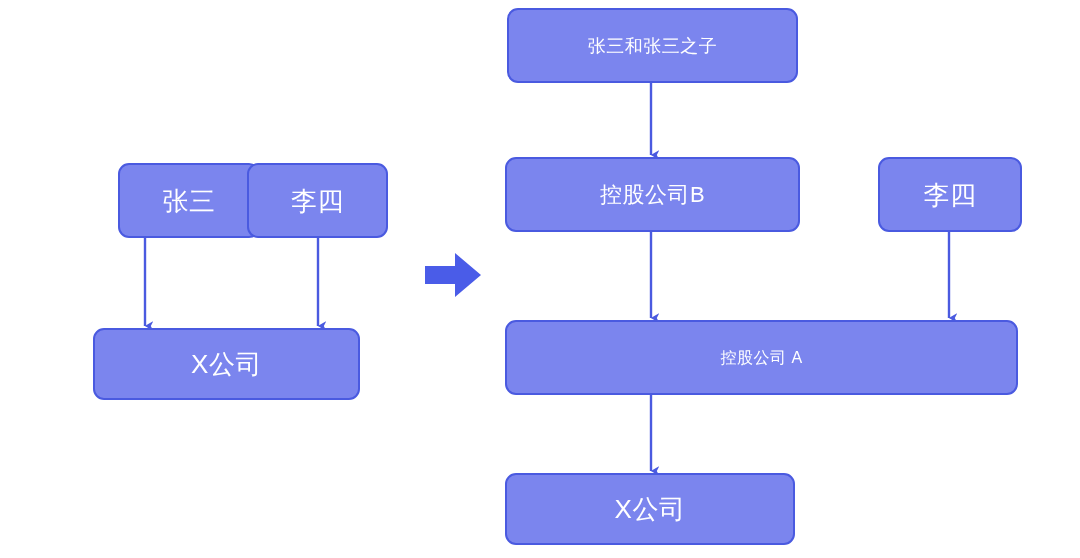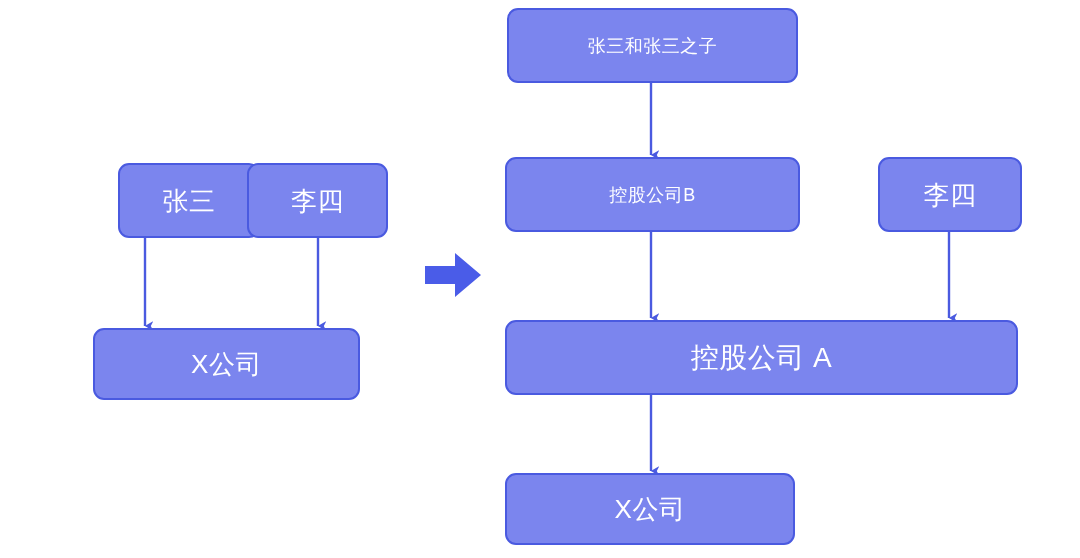--- a/index.html
+++ b/index.html
@@ -66,23 +66,23 @@
         <line x1="949" y1="232" x2="949" y2="318" stroke="#4a5ae0" stroke-width="2.4" marker-end="url(#arrowhead)"></line>
         <line x1="651" y1="395" x2="651" y2="471" stroke="#4a5ae0" stroke-width="2.4" marker-end="url(#arrowhead)"></line>
       </g>
   </svg>
 
   <div id="nodes-layer">
       <div class="node" style="left: 74px; top: 163px; width: 142px; height: 75px; background: rgb(123, 133, 238); border-color: rgb(74, 90, 224); color: rgb(255, 255, 255); border-radius: 11px; font-size: 26px; margin-left: 44px;">张三</div>
       <div class="node" style="left: 247px; top: 163px; width: 141px; height: 75px; background: rgb(123, 133, 238); border-color: rgb(74, 90, 224); color: rgb(255, 255, 255); border-radius: 11px; font-size: 26px;">李四</div>
       <div class="node" style="left: 93px; top: 328px; width: 267px; height: 72px; background: rgb(123, 133, 238); border-color: rgb(74, 90, 224); color: rgb(255, 255, 255); border-radius: 11px; font-size: 26px;">X公司</div>
       <div class="node" style="left: 507px; top: 8px; width: 291px; height: 75px; background: rgb(123, 133, 238); border-color: rgb(74, 90, 224); color: rgb(255, 255, 255); border-radius: 11px; font-size: 18px;">张三和张三之子</div>
-      <div class="node" style="left: 505px; top: 157px; width: 295px; height: 75px; background: rgb(123, 133, 238); border-color: rgb(74, 90, 224); color: rgb(255, 255, 255); border-radius: 11px; font-size: 18px;">控股公司B</div>
+      <div class="node" style="left: 505px; top: 157px; width: 295px; height: 75px; background: rgb(123, 133, 238); border-color: rgb(74, 90, 224); color: rgb(255, 255, 255); border-radius: 11px; font-size: 22px;">控股公司B</div>
       <div class="node" style="left: 878px; top: 157px; width: 144px; height: 75px; background: rgb(123, 133, 238); border-color: rgb(74, 90, 224); color: rgb(255, 255, 255); border-radius: 11px; font-size: 26px;">李四</div>
-      <div class="node" style="left: 505px; top: 320px; width: 513px; height: 75px; background: rgb(123, 133, 238); border-color: rgb(74, 90, 224); color: rgb(255, 255, 255); border-radius: 11px; font-size: 28px;">控股公司 A</div>
+      <div class="node" style="left: 505px; top: 320px; width: 513px; height: 75px; background: rgb(123, 133, 238); border-color: rgb(74, 90, 224); color: rgb(255, 255, 255); border-radius: 11px; font-size: 16px;">控股公司 A</div>
       <div class="node" style="left: 505px; top: 473px; width: 290px; height: 72px; background: rgb(123, 133, 238); border-color: rgb(74, 90, 224); color: rgb(255, 255, 255); border-radius: 11px; font-size: 26px;">X公司</div>
     </div>
 
   <svg class="transition" id="transition-arrow" xmlns="http://www.w3.org/2000/svg" viewBox="0 0 56 44" width="56" height="44" style="left: 425px; top: 253px;">
     <path d="M 0,13 L 30,13 L 30,0 L 56,22 L 30,44 L 30,31 L 0,31 Z" fill="#4a5ce8"></path>
   </svg>
 
 </div>
 
 </body></html>

